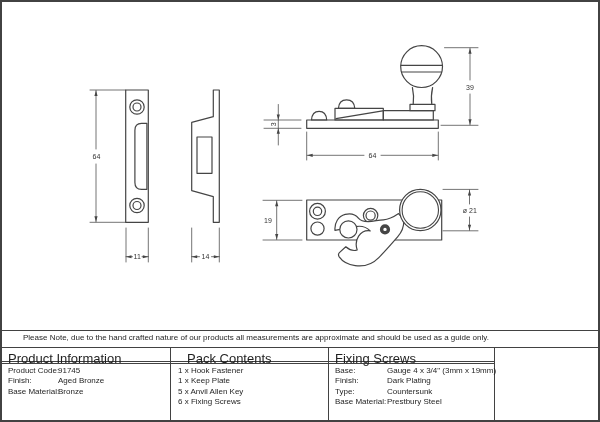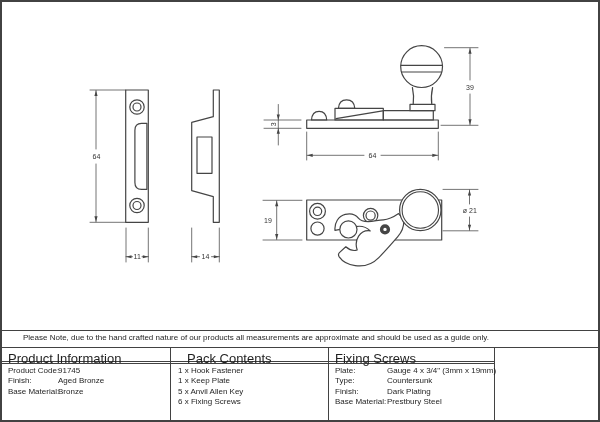--- a/index.html
+++ b/index.html
@@ -188,22 +188,22 @@
     <div class="col-h" style="left:185px;">Pack Contents</div>
     <div class="rows" style="left:176px;">
       <div class="r">1 x Hook Fastener</div>
       <div class="r">1 x Keep Plate</div>
       <div class="r">5 x Anvil Allen Key</div>
       <div class="r">6 x Fixing Screws</div>
     </div>
 
     <div class="col-h" style="left:333px;">Fixing Screws</div>
     <div class="rows c3" style="left:333px;">
-      <div class="r"><span class="lbl">Plate:</span><span class="val">Gauge 4 x 3/4" (3mm x 19mm)</span></div>
+      <div class="r"><span class="lbl">Base:</span><span class="val">Gauge 4 x 3/4" (3mm x 19mm)</span></div>
+      <div class="r"><span class="lbl">Finish:</span><span class="val">Dark Plating</span></div>
       <div class="r"><span class="lbl">Type:</span><span class="val">Countersunk</span></div>
-      <div class="r"><span class="lbl">Finish:</span><span class="val">Dark Plating</span></div>
       <div class="r"><span class="lbl">Base Material:</span><span class="val">Prestbury Steel</span></div>
     </div>
 
     <div></div>
   </div>
 
 </div>
 
 </body></html>

